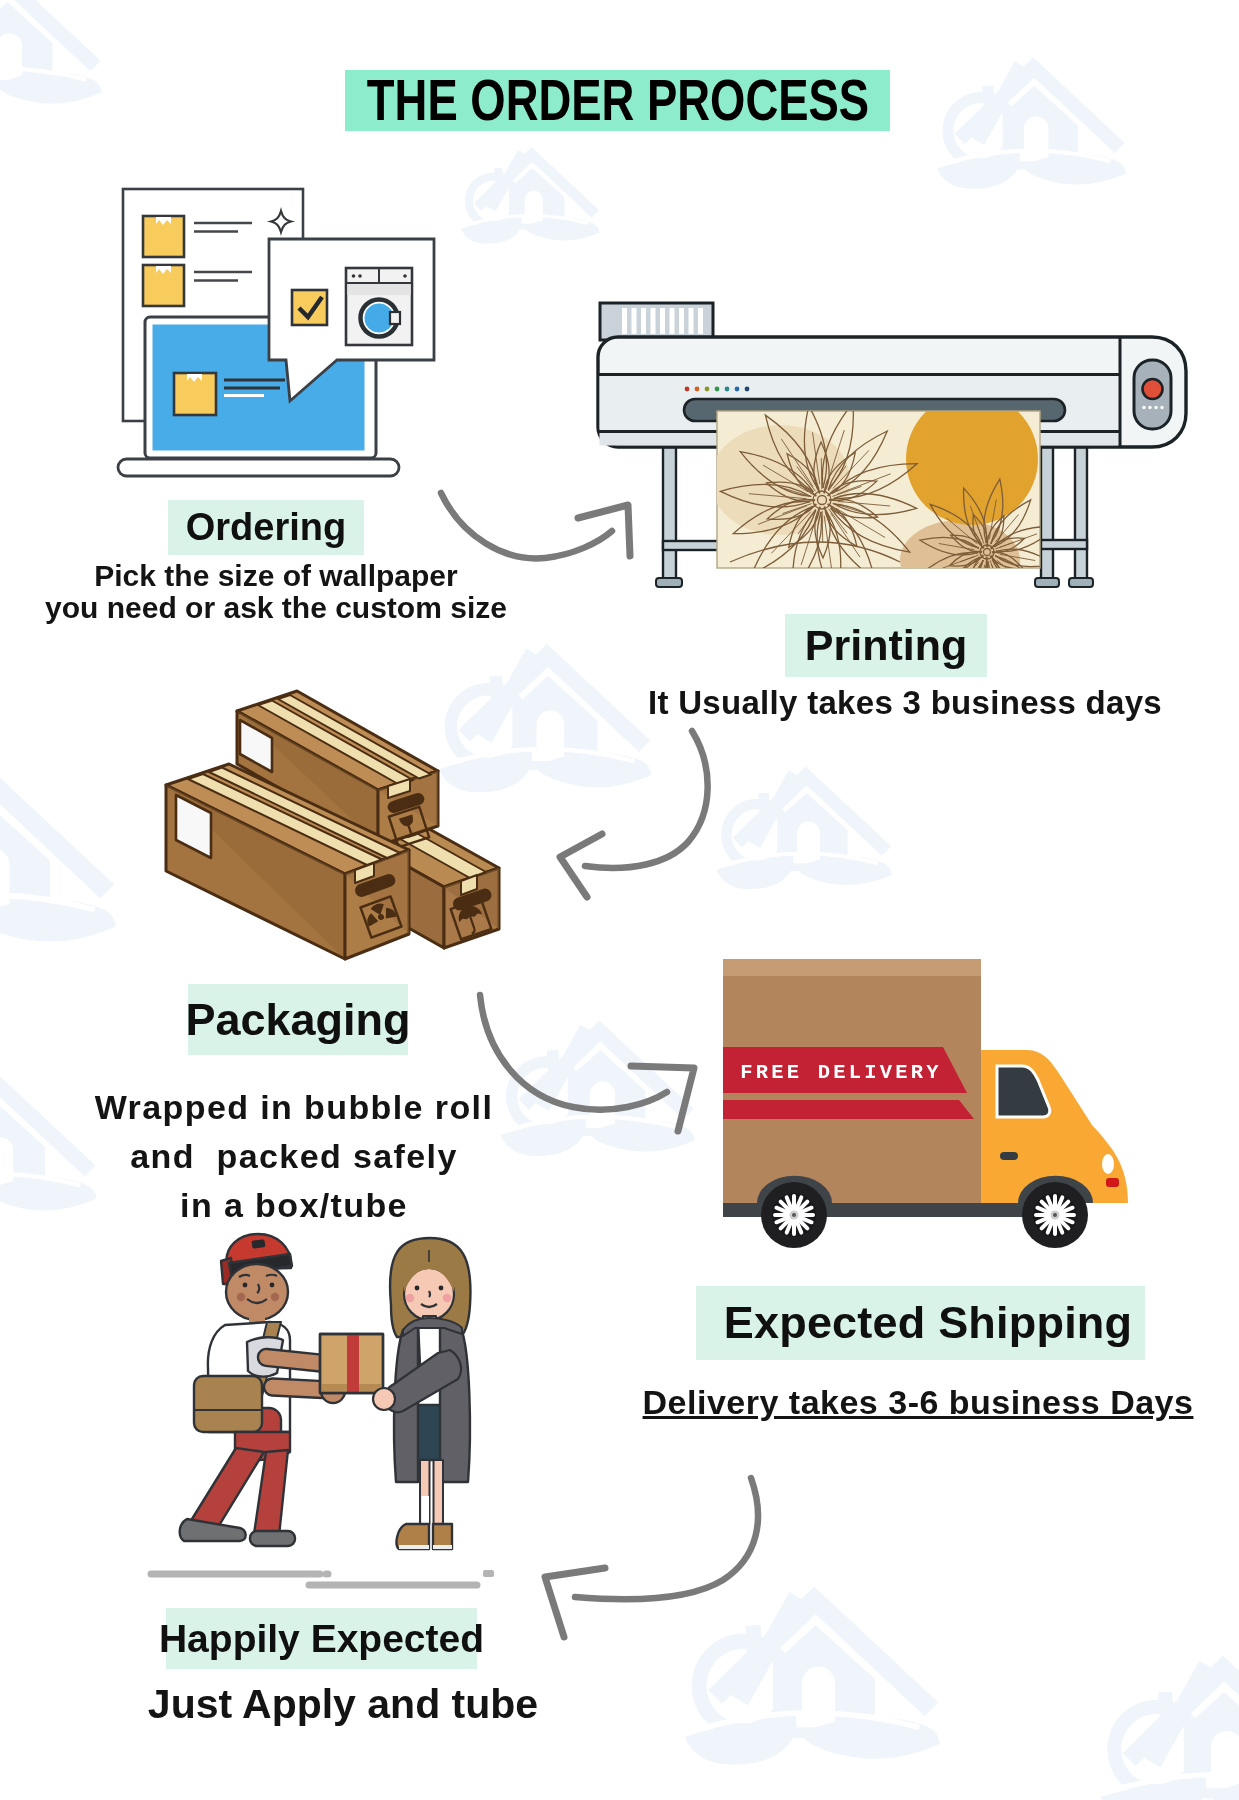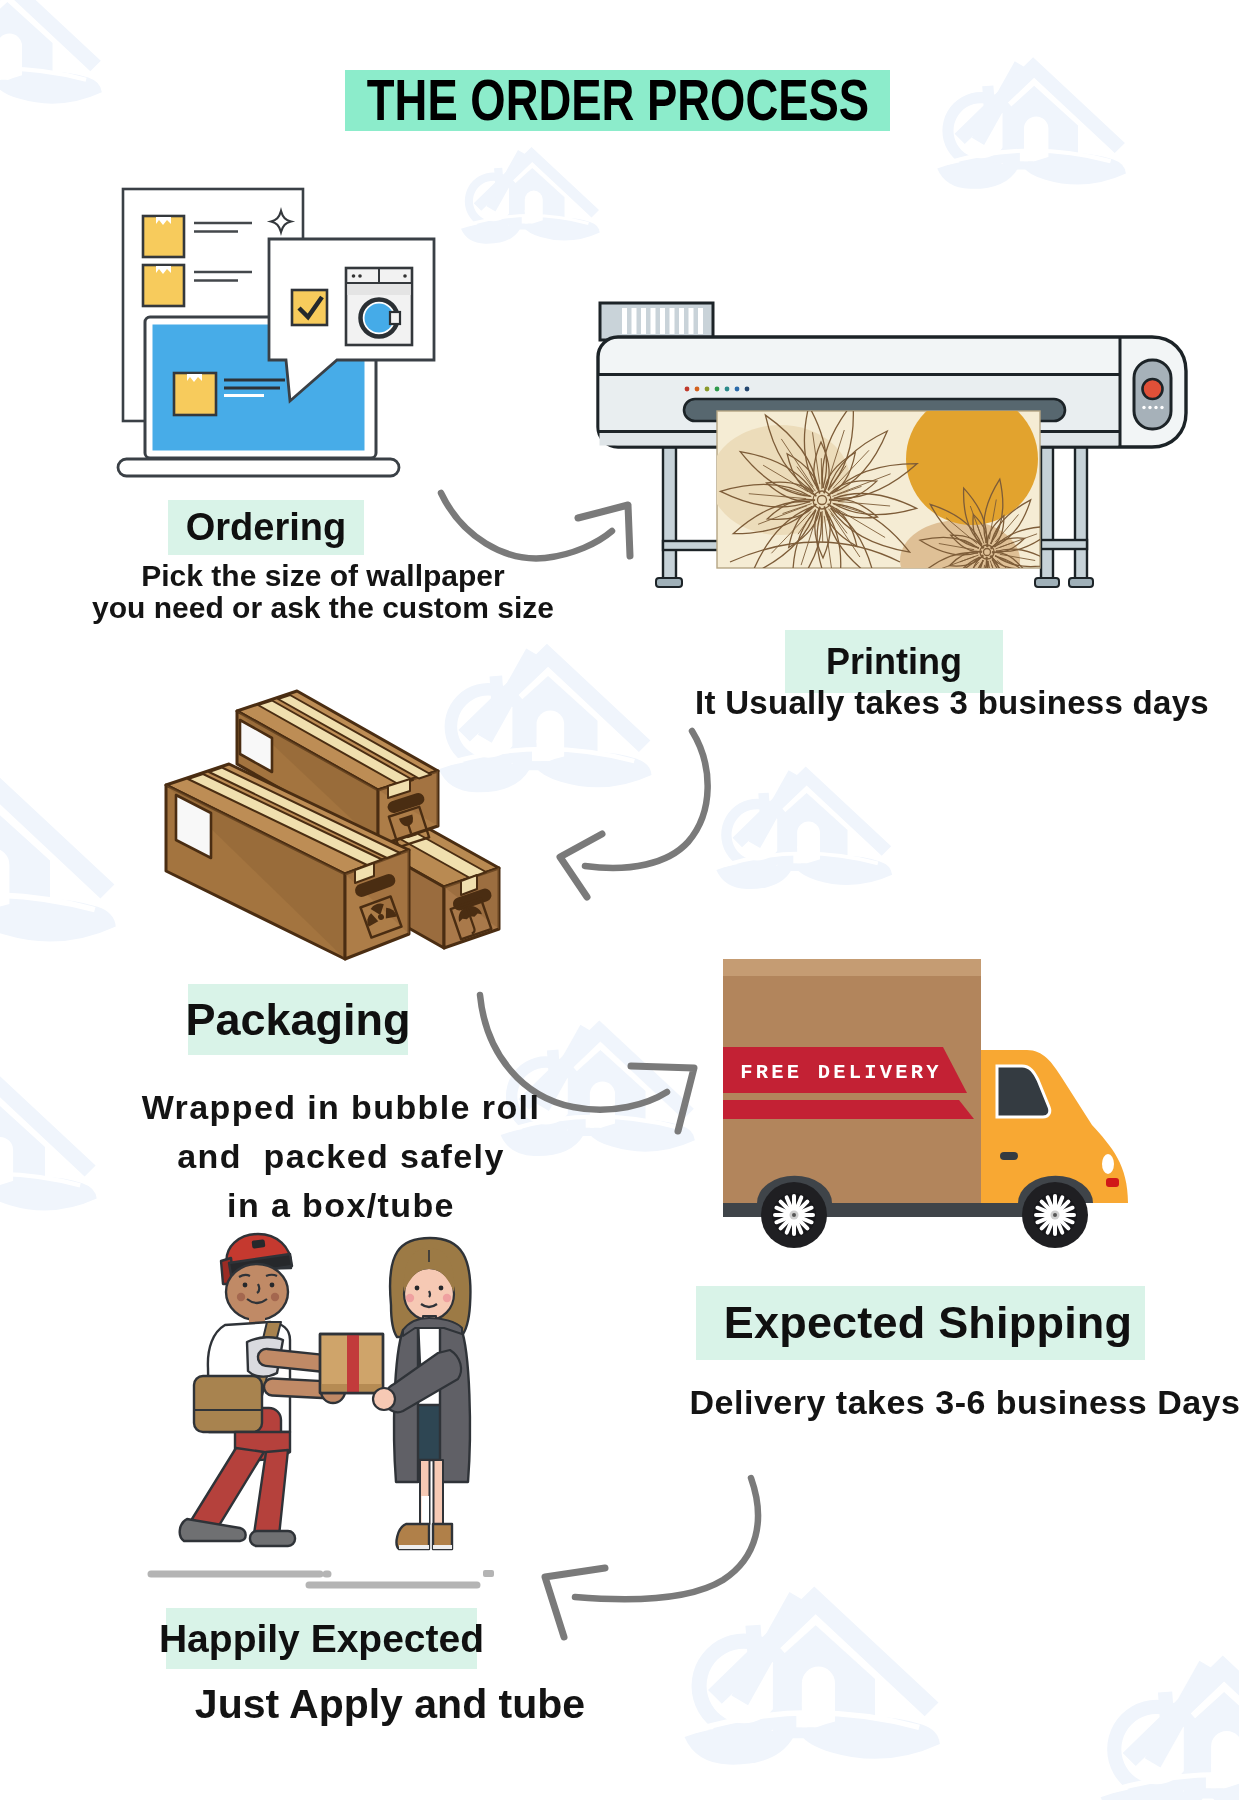--- a/index.html
+++ b/index.html
@@ -1,21 +1,21 @@
 <!DOCTYPE html>
 <html><head>
 <meta charset="utf-8">
 <style>
   html,body{margin:0;padding:0;}
   body{width:1239px;height:1800px;position:relative;background:#ffffff;overflow:hidden;
        font-family:"Liberation Sans",sans-serif;}
   .abs{position:absolute;}
   .lbl{position:absolute;background:#d9f3e8;color:#101010;font-weight:bold;
        display:flex;align-items:center;justify-content:center;white-space:nowrap;}
-  .body-txt{position:absolute;color:#141414;font-weight:bold;text-align:center;white-space:nowrap;padding-left:47px;}
+  .body-txt{position:absolute;color:#141414;font-weight:bold;text-align:center;white-space:nowrap;}
 </style>
 </head>
 <body>
 <svg class="abs" style="left:0;top:0" width="1239" height="1800" viewBox="0 0 1239 1800">
 <defs>
 <g id="wm">
   <path d="M55,46 a38,38 0 1,0 0.1,0 Z M55,57 a27,27 0 1,1 -0.1,0 Z" fill-rule="evenodd"></path>
   <polygon points="88,16 100,23 58,98 46,91"></polygon>
   <path d="M106,12 L196,96 L186,106 L107,32 L39,97 L29,87 Z"></path>
   <rect x="57" y="40" width="11" height="26" transform="rotate(-4 62 53)"></rect>
@@ -374,22 +374,22 @@
 <g stroke="#b4b4b4" stroke-width="7" stroke-linecap="round">
   <path d="M151,1574 H320 M326,1574 h2 M309,1585 H477"></path>
 </g>
 <rect x="483" y="1570" width="11" height="7" rx="2" fill="#b4b4b4"></rect>
 </svg>
 
 <div class="abs" style="left:345px;top:70px;width:545px;height:61px;background:#8ceccb;"></div>
 <div class="abs" style="left:268px;top:70px;width:700px;height:61px;line-height:61px;text-align:center;font-size:57px;font-weight:bold;color:#000;white-space:nowrap;transform:scaleX(0.797);transform-origin:50% 50%;">THE ORDER PROCESS</div>
 
 <div class="lbl" style="left:168px;top:500px;width:196px;height:55px;font-size:38px;">Ordering</div>
-<div class="lbl" style="left:785px;top:630px;width:218px;height:63px;font-size:36px;">Printing</div>
+<div class="lbl" style="left:785px;top:614px;width:202px;height:63px;font-size:43px;">Printing</div>
 <div class="lbl" style="left:188px;top:984px;width:220px;height:71px;font-size:45px;">Packaging</div>
 <div class="lbl" style="left:696px;top:1286px;width:434px;height:74px;font-size:45px;letter-spacing:0.2px;padding-left:15px;">Expected Shipping</div>
 <div class="lbl" style="left:166px;top:1608px;width:311px;height:61px;font-size:39px;">Happily Expected</div>
 
 <div class="body-txt" style="left:0px;top:560px;width:552px;font-size:30px;line-height:31.5px;">Pick the size of wallpaper<br>you need or ask the custom size</div>
 <div class="body-txt" style="left:625px;top:684px;width:560px;font-size:33px;letter-spacing:0.3px;">It Usually takes 3 business days</div>
 <div class="body-txt" style="left:14px;top:1083px;width:560px;font-size:34px;line-height:49px;letter-spacing:1.4px;">Wrapped in bubble roll<br>and&nbsp; packed safely<br>in a box/tube</div>
-<div class="body-txt" style="left:638px;top:1383px;width:560px;font-size:34px;letter-spacing:0.5px;">Delivery takes 3-6 business Days</div>
+<div class="body-txt" style="left:638px;top:1383px;width:560px;font-size:34px;letter-spacing:0.5px;text-decoration:underline;">Delivery takes 3-6 business Days</div>
 <div class="body-txt" style="left:63px;top:1681px;width:560px;font-size:41px;">Just Apply and tube</div>
 
 </body></html>

